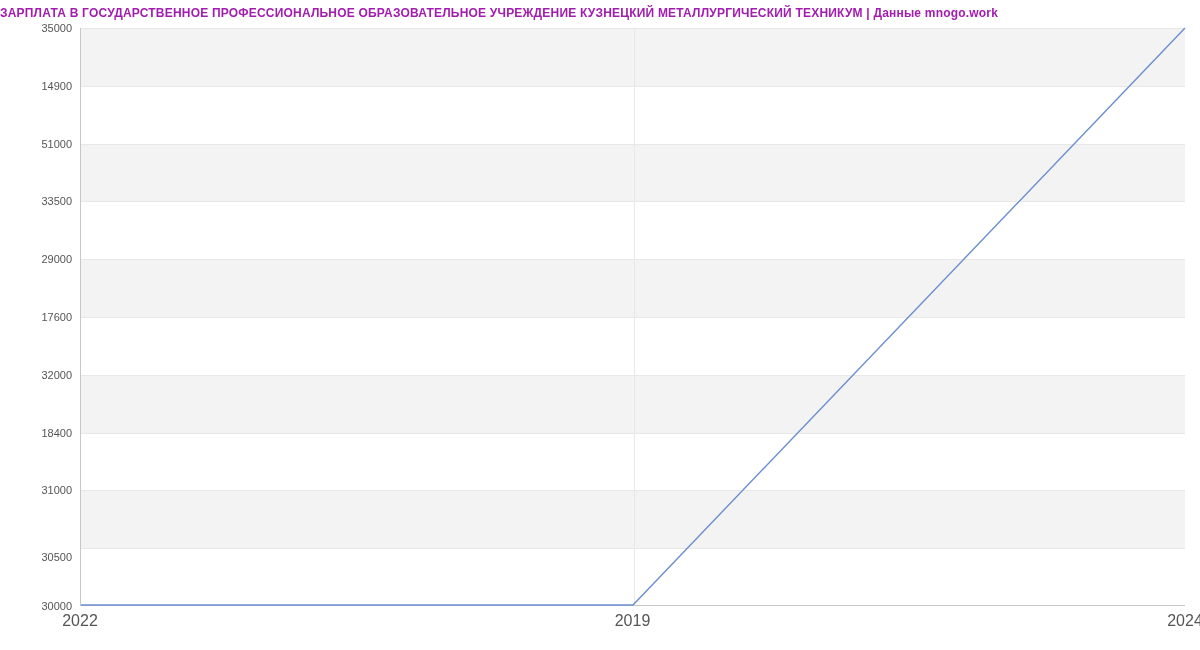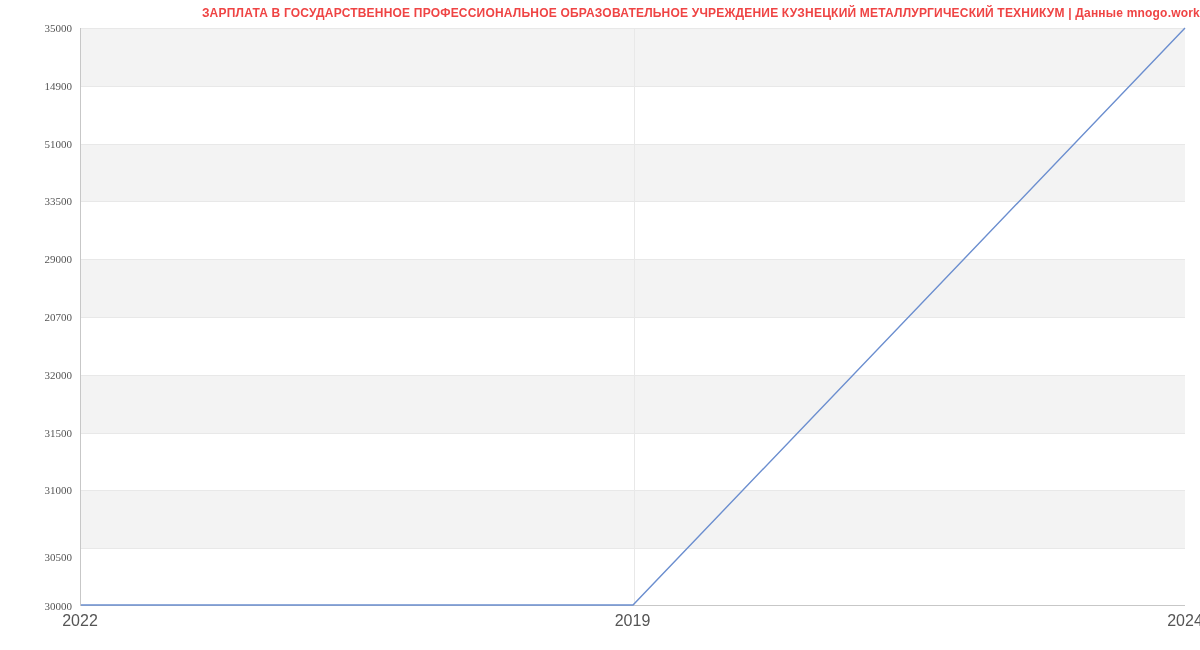--- a/index.html
+++ b/index.html
@@ -15,24 +15,24 @@
   .chart-wrap {
     position: relative;
     width: 1200px;
     height: 650px;
   }
   .title {
     position: absolute;
     top: 6px;
     left: 0;
     right: 0;
-    text-align: right;
+    text-align: left;
     font-size: 12px;
     font-weight: bold;
-    color: #ef4444;
+    color: #a21caf;
     letter-spacing: 0.2px;
   }
   .plot {
     position: absolute;
     left: 80px;
     top: 28px;
     width: 1105px;
     height: 578px;
     border-left: 1px solid #c7c7c7;
     border-bottom: 1px solid #c7c7c7;
@@ -52,21 +52,20 @@
     background: #e8e8e8;
   }
   .y-tick {
     position: absolute;
     right: 1128px; 
     transform: translateY(-50%);
     font-size: 11px;
     color: #555555;
     text-align: right;
     white-space: nowrap;
-    font-family: Liberation Serif, serif;
   }
   .x-tick {
     position: absolute;
     top: 612px;
     transform: translateX(-50%);
     font-size: 16px;
     color: #555555;
     white-space: nowrap;
   }
   .x-gridline {
@@ -92,23 +91,23 @@
 </style>
 </head>
 <body>
 
 <div class="chart-wrap">
   <div class="title">ЗАРПЛАТА В ГОСУДАРСТВЕННОЕ ПРОФЕССИОНАЛЬНОЕ ОБРАЗОВАТЕЛЬНОЕ УЧРЕЖДЕНИЕ  КУЗНЕЦКИЙ МЕТАЛЛУРГИЧЕСКИЙ ТЕХНИКУМ | Данные mnogo.work</div>
 
   <div class="y-tick" style="top:606px">30000</div>
   <div class="y-tick" style="top:557px">30500</div>
   <div class="y-tick" style="top:490.4px">31000</div>
-  <div class="y-tick" style="top:432.6px">31500</div>
+  <div class="y-tick" style="top:432.6px">18400</div>
   <div class="y-tick" style="top:374.8px">32000</div>
-  <div class="y-tick" style="top:317px">20700</div>
+  <div class="y-tick" style="top:317px">17600</div>
   <div class="y-tick" style="top:259.2px">29000</div>
   <div class="y-tick" style="top:201.4px">33500</div>
   <div class="y-tick" style="top:143.6px">51000</div>
   <div class="y-tick" style="top:85.8px">14900</div>
   <div class="y-tick" style="top:28px">35000</div>
 
   <div class="x-tick" style="left:80px">2022</div>
   <div class="x-tick" style="left:632.5px">2019</div>
   <div class="x-tick" style="left:1185px">2024</div>
 

